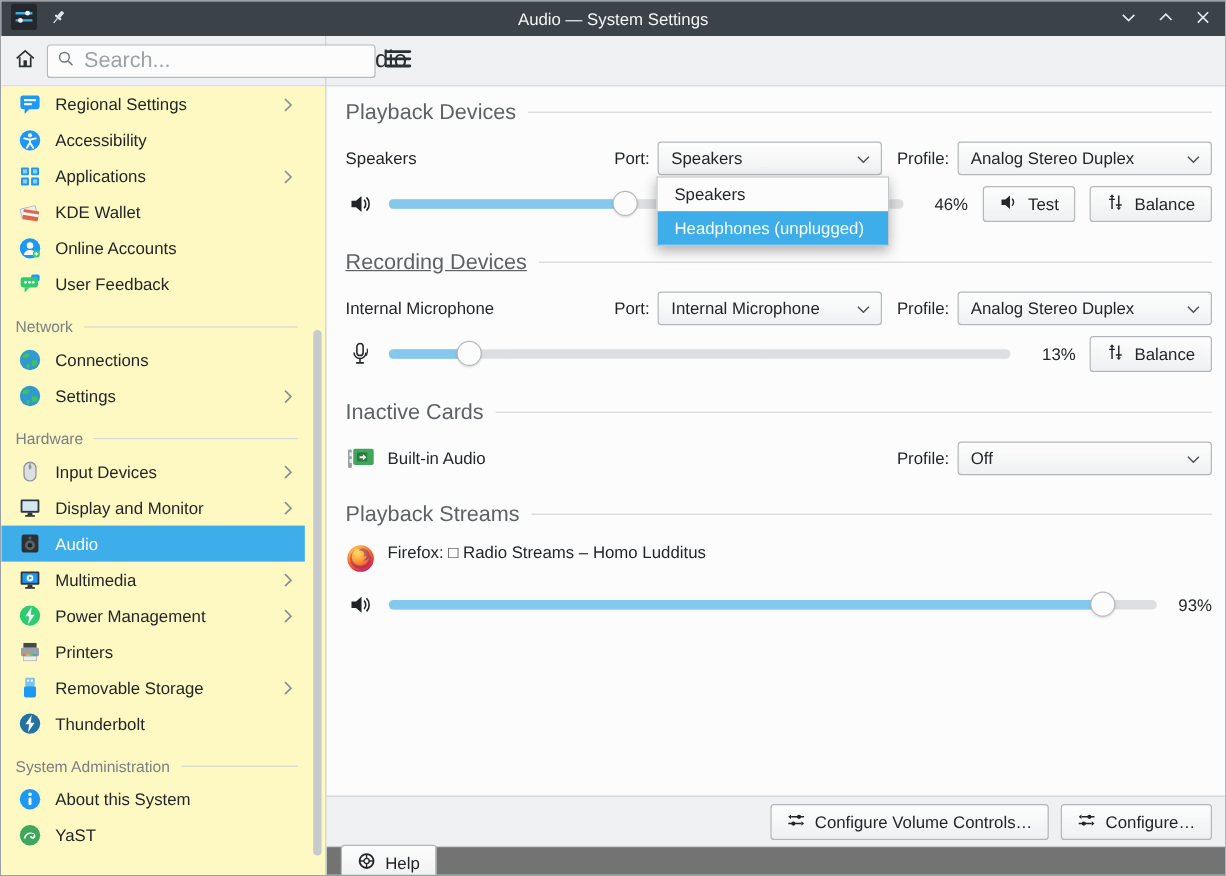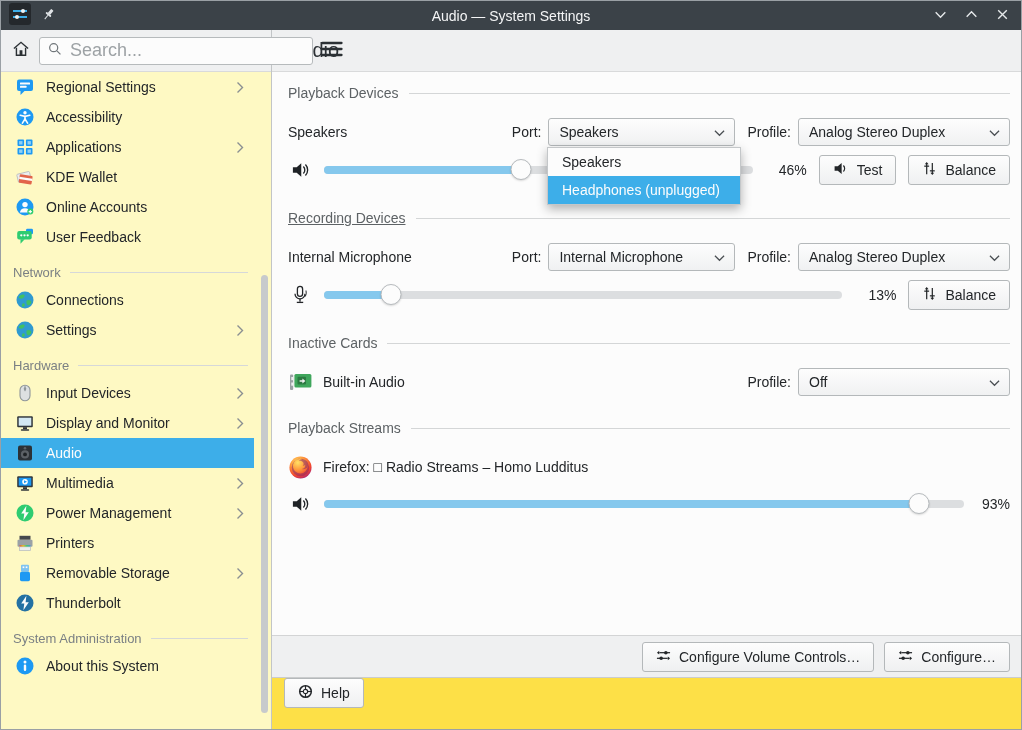--- a/index.html
+++ b/index.html
@@ -65,21 +65,21 @@
     border-radius:3.5px;background:#c7cacc;
   }
   
   .main{flex:1;display:flex;flex-direction:column;background:#fcfcfc;min-width:0;}
   .main-header{
     height:42px;background:#eff0f1;border-bottom:1px solid #d9dadb;
     display:flex;align-items:center;padding:0 16px;flex:none;
   }
   .main-header h1{margin:0;font-size:20px;font-weight:400;color:#2b3034;}
   .content{flex:1;padding:13px 11px 0 16px;overflow:hidden;}
-  .sec{display:flex;align-items:center;gap:10px;color:#5d6265;font-size:14px;font-weight:500;height:16px;}
+  .sec{display:flex;align-items:center;gap:10px;color:#5d6265;font-size:18px;font-weight:500;height:16px;}
   .sec::after{content:"";flex:1;height:1px;background:#d4d6d7;}
   .dev-row{display:flex;align-items:center;height:28px;margin-top:17px;}
   .dev-name{font-size:14px;}
   .spacer{flex:1;}
   .fieldlabel{margin-right:7px;color:#232629;}
   .combo{
     height:28px;border:1px solid #b4b8ba;border-radius:3px;
     background:linear-gradient(#fdfdfd,#f0f1f2);
     display:flex;align-items:center;padding:0 9px 0 10px;gap:8px;cursor:default;
   }
@@ -100,32 +100,32 @@
   .pct{width:42px;text-align:right;flex:none;}
   .pct.wide{width:34px;}
   .btn{
     height:30px;border:1px solid #b4b8ba;border-radius:3px;
     background:linear-gradient(#fdfdfd,#eff0f1);
     display:inline-flex;align-items:center;gap:8px;padding:0 13px;
     font-family:inherit;font-size:14px;color:#232629;cursor:default;flex:none;
   }
   .card-row{display:flex;align-items:center;height:30px;margin-top:16px;}
   .card-row .dev-icon{width:26px;height:24px;flex:none;margin-right:9px;display:flex;align-items:center;}
-  .stream-row{display:flex;align-items:center;height:30px;margin-top:16px;}
+  .stream-row{display:flex;align-items:flex-start;height:30px;margin-top:16px;}
   .stream-row .dev-icon{width:26px;height:26px;flex:none;margin-right:9px;display:flex;align-items:center;}
   .stream-vol{margin-top:6px;}
   
   .module-footer{
     height:42px;background:#eff0f1;border-top:1px solid #d3d4d5;
     display:flex;align-items:center;justify-content:flex-end;gap:10px;
     padding:0 11px;flex:none;
   }
   .window-footer{
-    height:54px;background:#fde047;border-top:1px solid #cacccd;
-    display:flex;padding:0 12px;flex:none;
+    height:26px;background:#737373;border-top:1px solid #cacccd;
+    display:flex;align-items:center;padding:0 12px;flex:none;
   }
   
   .popup{
     position:absolute;left:546px;top:146px;width:194px;z-index:20;
     background:#fcfcfc;border:1px solid #c4c7c9;
     box-shadow:0 4px 10px rgba(0,0,0,.3);
   }
   .popup-item{height:28px;display:flex;align-items:center;padding:0 14px;white-space:nowrap;cursor:default;}
   .popup-item.hl{background:#3daee9;color:#fcfcfc;}
 </style>
@@ -454,20 +454,30 @@
           <div class="side-item">
             <span class="icon">
               <svg width="20" height="20" viewBox="0 0 20 20">
                 <circle cx="10" cy="10" r="8.5" fill="#1d99f3"></circle>
                 <circle cx="10" cy="6" r="1.5" fill="#fcfcfc"></circle>
                 <rect x="8.8" y="8.5" width="2.4" height="6.5" rx="1.2" fill="#fcfcfc"></rect>
               </svg>
             </span>
             <span class="side-label">About this System</span>
           </div>
+          <div class="side-item">
+            <span class="icon">
+              <svg width="20" height="20" viewBox="0 0 20 20">
+                <circle cx="10" cy="10" r="8.5" fill="#3fa65c"></circle>
+                <path d="M4.6 12.8 q1.6-5.6 7-4.9 q3.3.7 2.8 3.1 q-.4 2.2-2.9 1.8 q-1.9-.3-1.4-2 l1.2-.2 q.1 1.1 1 .9 q1.2-.3.7-1.5 q-.7-1.9-3.5-1.1 q-3.2 1-3 3.9 z" fill="#fcfcfc"></path>
+                <circle cx="12.9" cy="9.3" r="0.55" fill="#3fa65c"></circle>
+              </svg>
+            </span>
+            <span class="side-label">YaST</span>
+          </div>
         </div>
     </aside>
 
     <div class="main">
       <div class="main-header">
         <h1>Audio</h1>
       </div>
 
       <div class="content">
 

